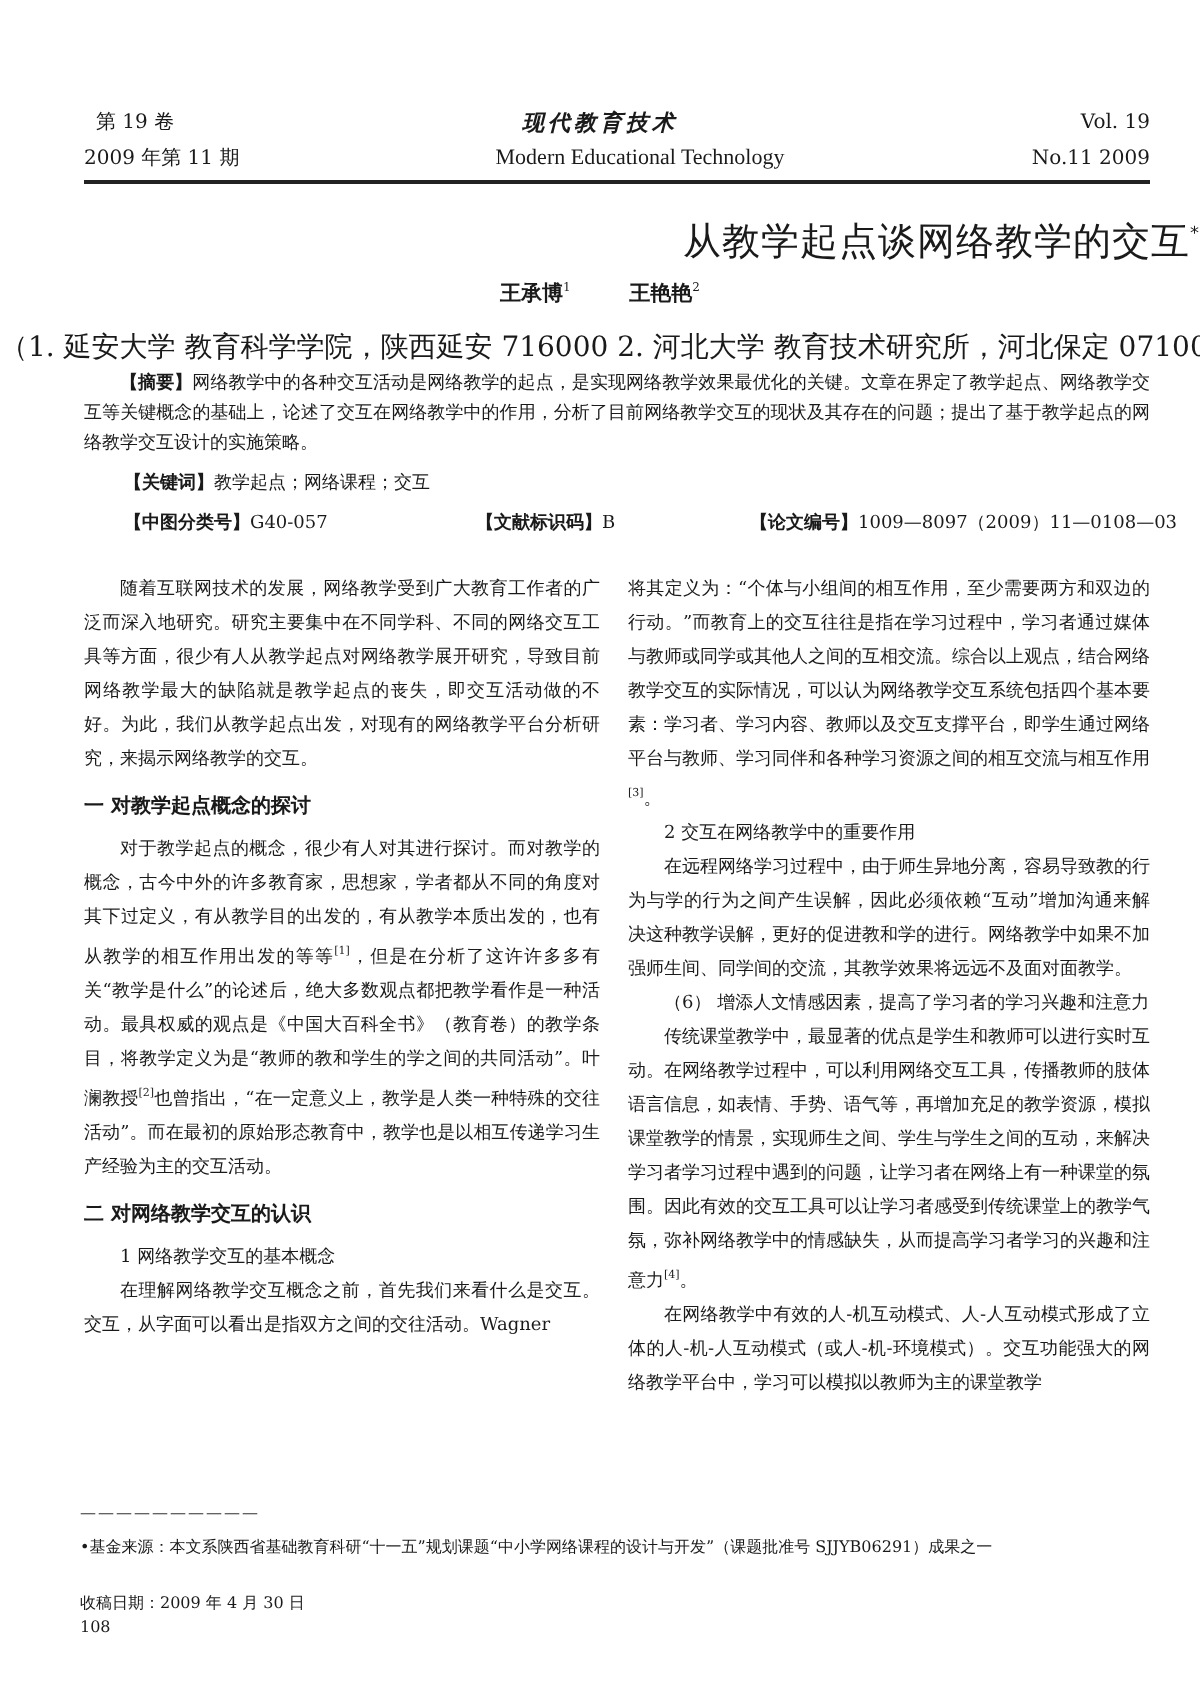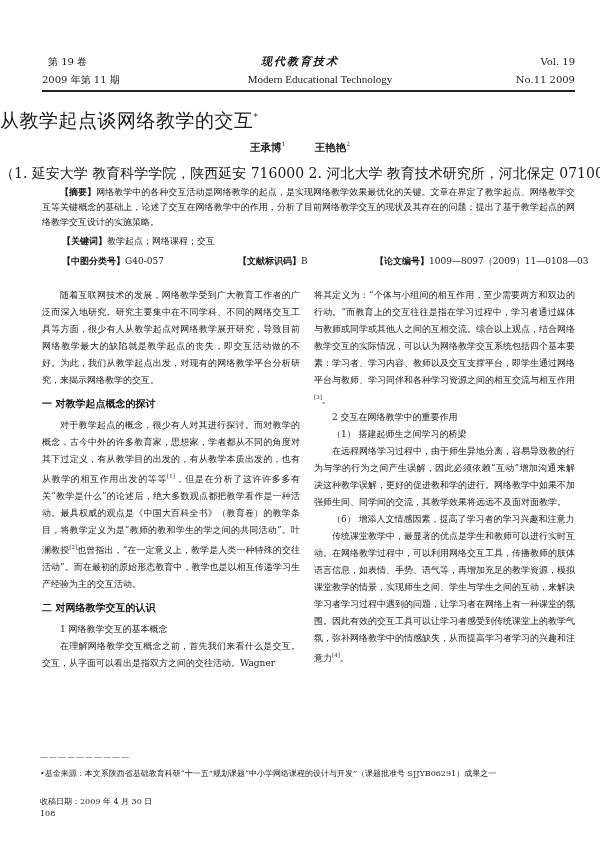--- a/index.html
+++ b/index.html
@@ -34,21 +34,21 @@
 <body>
 
 <div class="abs hdr-small" style="left:48px; top:56px;">第 19 卷</div>
 <div class="abs hdr-small" style="left:42px; top:74px;">2009 年第 11 期</div>
 <div class="abs hdr-journal-cn" style="left:0; width:600px; text-align:center; top:54px;">现代教育技术</div>
 <div class="abs hdr-journal-en" style="left:0; width:600px; text-align:center; top:73px;padding-left:20px;">Modern Educational Technology</div>
 <div class="abs hdr-small" style="right:25px; top:56px; text-align:center;">Vol. 19</div>
 <div class="abs hdr-small" style="right:25px; top:74px; text-align:right;">No.11 2009</div>
 <div class="abs rule" style="left:42px; width:533px; top:90px;"></div>
 
-<div class="abs title" style="left:0; width:600px; text-align:left; top:108px;">
+<div class="abs title" style="left:0; width:600px; text-align:right; top:108px;">
   <span>从教学起点谈网络教学的交互</span><sup>*</sup>
 </div>
 <div class="abs authors" style="left:0; width:600px; text-align:center; top:140px;">
   <span>王承博</span><sup>1</sup>
   <span style="display:inline-block; width:22px;"></span>
   <span>王艳艳</span><sup>2</sup>
 </div>
 <div class="abs affil" style="left:0; width:600px; text-align:center; top:165px;">（1. 延安大学 教育科学学院，陕西延安 716000 2. 河北大学 教育技术研究所，河北保定 071002）</div>
 
 <div class="abs abstract" style="left:42px; width:533px; top:185px;">
@@ -72,22 +72,22 @@
   <p class="sec-h">一  对教学起点概念的探讨</p>
   <p><span>对于教学起点的概念，很少有人对其进行探讨。而对教学的概念，古今中外的许多教育家，思想家，学者都从不同的角度对其下过定义，有从教学目的出发的，有从教学本质出发的，也有从教学的相互作用出发的等等</span><sup>[1]</sup><span>，但是在分析了这许许多多有关“教学是什么”的论述后，绝大多数观点都把教学看作是一种活动。最具权威的观点是《中国大百科全书》（教育卷）的教学条目，将教学定义为是“教师的教和学生的学之间的共同活动”。叶澜教授</span><sup>[2]</sup><span>也曾指出，“在一定意义上，教学是人类一种特殊的交往活动”。而在最初的原始形态教育中，教学也是以相互传递学习生产经验为主的交互活动。</span></p>
   <p class="sec-h">二  对网络教学交互的认识</p>
   <p class="sub-h">1 网络教学交互的基本概念</p>
   <p>在理解网络教学交互概念之前，首先我们来看什么是交互。交互，从字面可以看出是指双方之间的交往活动。Wagner</p>
 </div>
 
 <div class="abs col" style="left:314px; width:261px; top:287px;">
   <p class="noind"><span>将其定义为：“个体与小组间的相互作用，至少需要两方和双边的行动。”而教育上的交互往往是指在学习过程中，学习者通过媒体与教师或同学或其他人之间的互相交流。综合以上观点，结合网络教学交互的实际情况，可以认为网络教学交互系统包括四个基本要素：学习者、学习内容、教师以及交互支撑平台，即学生通过网络平台与教师、学习同伴和各种学习资源之间的相互交流与相互作用</span><sup>[3]</sup><span>。</span></p>
   <p class="sub-h">2 交互在网络教学中的重要作用</p>
-  <p class="sub-h">（1） 搭建起师生之间学习的桥梁</p>
   <p>在远程网络学习过程中，由于师生异地分离，容易导致教的行为与学的行为之间产生误解，因此必须依赖“互动”增加沟通来解决这种教学误解，更好的促进教和学的进行。网络教学中如果不加强师生间、同学间的交流，其教学效果将远远不及面对面教学。</p>
   <p class="sub-h">（6） 增添人文情感因素，提高了学习者的学习兴趣和注意力</p>
   <p><span>传统课堂教学中，最显著的优点是学生和教师可以进行实时互动。在网络教学过程中，可以利用网络交互工具，传播教师的肢体语言信息，如表情、手势、语气等，再增加充足的教学资源，模拟课堂教学的情景，实现师生之间、学生与学生之间的互动，来解决学习者学习过程中遇到的问题，让学习者在网络上有一种课堂的氛围。因此有效的交互工具可以让学习者感受到传统课堂上的教学气氛，弥补网络教学中的情感缺失，从而提高学习者学习的兴趣和注意力</span><sup>[4]</sup><span>。</span></p>
+  <p>在网络教学中有效的人-机互动模式、人-人互动模式形成了立体的人-机-人互动模式（或人-机-环境模式）。交互功能强大的网络教学平台中，学习可以模拟以教师为主的课堂教学</p>
 </div>
 
 <div class="abs fn-sep" style="left:40px; top:752px;">——————————</div>
 <div class="abs fn" style="left:40px; width:530px; top:768px;">•基金来源：本文系陕西省基础教育科研“十一五”规划课题“中小学网络课程的设计与开发”（课题批准号 SJJYB06291）成果之一</div>
 <div class="abs fn" style="left:40px; top:796px;">收稿日期：2009 年 4 月 30 日</div>
 <div class="abs fn" style="left:40px; top:808px;">108</div>
 
 </body></html>

